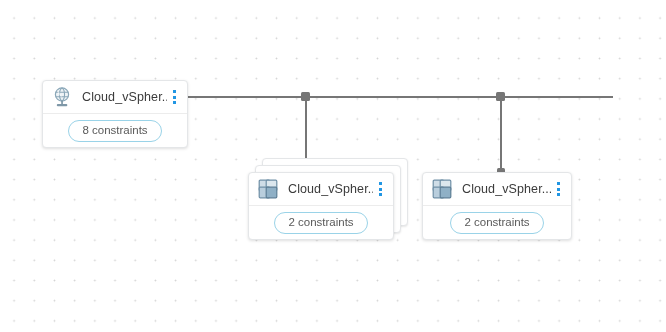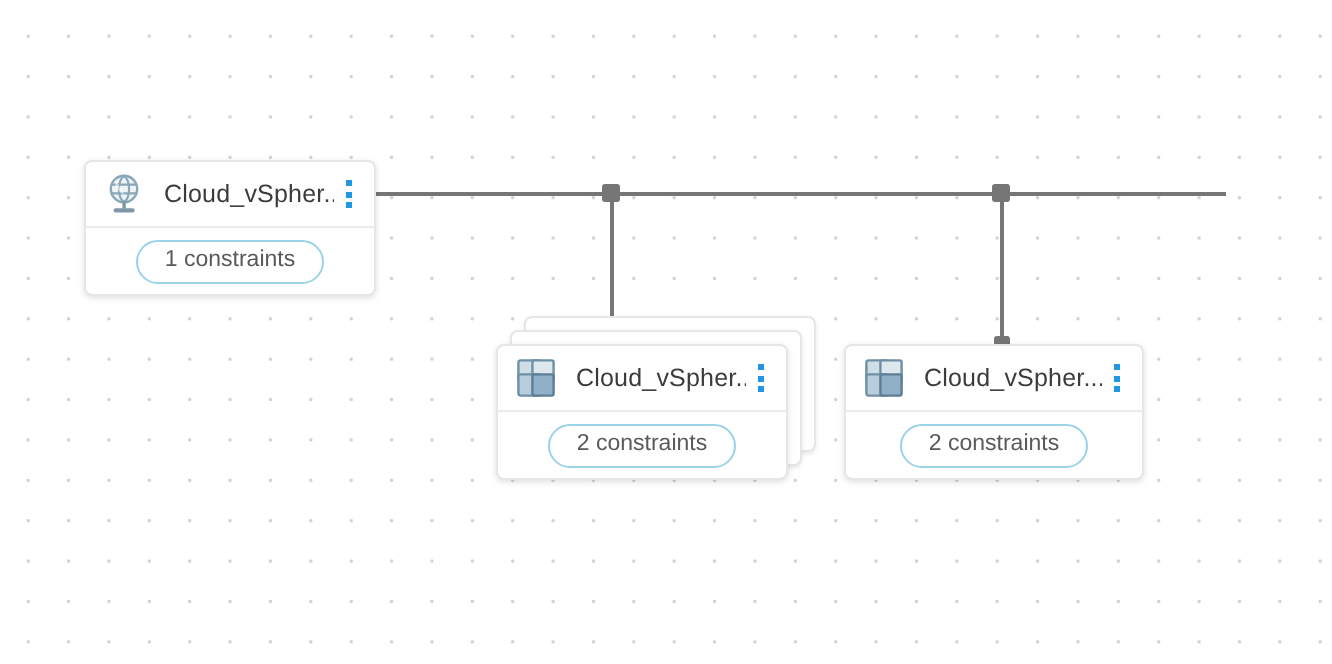--- a/index.html
+++ b/index.html
@@ -159,21 +159,21 @@
         </svg>
       </span>
       <span class="node-title">Cloud_vSpher...</span>
       <span class="kebab">
         <i></i>
           <i></i>
           <i></i>
       </span>
     </div>
     <div class="node-body">
-      <span class="pill">1 constraints</span>
+      <span class="pill">8 constraints</span>
     </div>
   </div>
 
   <div class="stack-layer" style="left:262px; top:158px; width:146px; height:68px;"></div>
   <div class="stack-layer" style="left:255px; top:165px; width:146px; height:68px;"></div>
 
   <div class="node" style="left:248px; top:172px; width:146px; height:68px;">
     <div class="node-head">
       <span class="node-icon">
         <svg viewBox="0 0 22 22" width="22" height="22">

